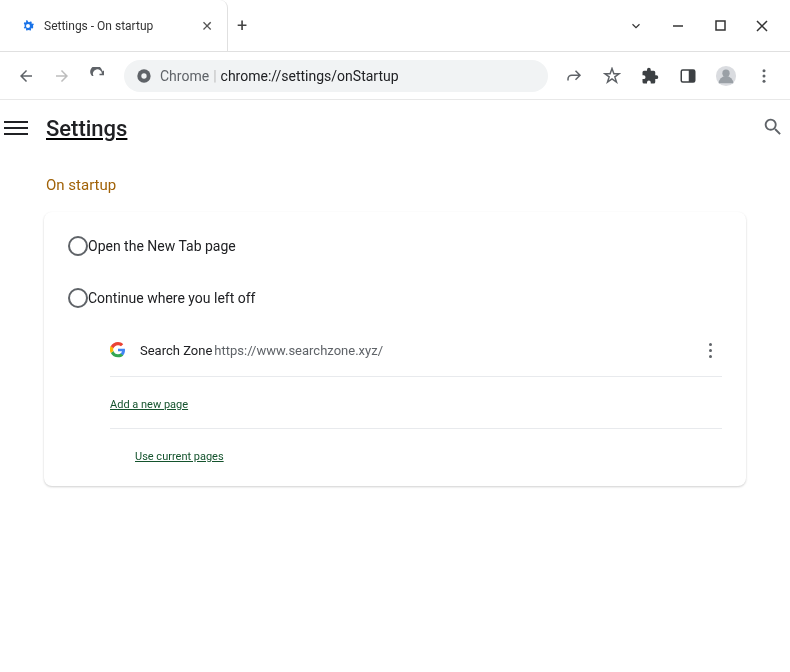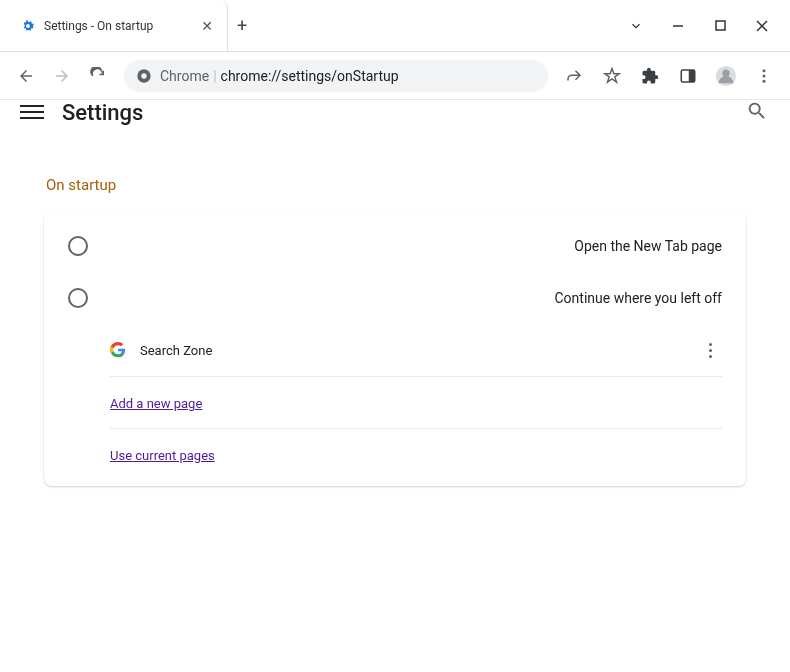--- a/index.html
+++ b/index.html
@@ -21,46 +21,46 @@
     .iconbtn.disabled { color:#bdbdbd; }
     .omnibox { flex:1; height:32px; background:#f1f3f4; border-radius:16px; display:flex; align-items:center; padding:0 12px; gap:8px; margin:0 6px; }
     .omnibox .lock { width:16px; height:16px; color:#5f6368; display:flex; align-items:center; justify-content:center;}
     .omnibox .urltext { font-size:14px; color:#5f6368; display:flex; align-items:flex-start; gap:2px;}
     .urlprefix { color:#5f6368; }
     .urlpath { color:#202124; }
     .divider { color:#bdbdbd; padding:0 2px;}
     .right-icons { display:flex; gap:6px; align-items:center; }
 
     
-    .page-header { height:56px; display:flex; padding:0 20px; gap:18px; }
+    .page-header { height:56px; display:flex; align-items:center; padding:0 4px; gap:18px;text-decoration:underline; }
     .menu-icon { width:24px; height:24px; display:flex; flex-direction:column; justify-content:center; gap:4px;}
     .menu-icon span { height:2px; background:#202124; display:block; }
     .page-title { font-size:22px; color:#202124; font-weight:500;}
     .search-icon-right { margin-left:auto; width:24px; height:24px; color:#5f6368;}
 
     
     .content { padding: 10px 44px; }
     .section-title { font-size:15px; color:#a16207; margin: 10px 0 18px 2px;}
     .card { background:#fff; border-radius:8px; box-shadow:0 1px 2px rgba(0,0,0,0.12), 0 1px 3px rgba(0,0,0,0.08); padding:8px 24px 0 24px; }
-    .radio-row { display:flex; align-items:center; padding:16px 0;justify-content:space-between; }
+    .radio-row { display:flex; align-items:center; padding:16px 0; }
     .radio { width:20px; height:20px; border:2px solid #5f6368; border-radius:50%; flex-shrink:0; position:relative;}
     .radio.selected { border-color:#1a73e8; }
     .radio.selected::after { content:''; position:absolute; top:3px; left:3px; width:10px; height:10px; border-radius:50%; background:#1a73e8;}
     .radio-label { font-size:14px; color:#202124; }
     .sub-section { margin-left:42px; }
     .page-row { display:flex; align-items:center; padding:14px 0; border-bottom:1px solid #e8eaed; gap:14px;}
     .favicon-g { width:16px; height:16px; flex-shrink:0;}
     .page-info { flex:1; display:flex; flex-direction:row; gap:2px;}
     .page-name { font-size:13px; color:#202124;}
     .page-url { font-size:13px; color:#5f6368;}
     .more-dots { width:24px; height:24px; display:flex; flex-direction:column; justify-content:center; align-items:center; gap:3px;}
     .more-dots span { width:3px; height:3px; background:#5f6368; border-radius:50%;}
     .link-row { padding:16px 0; border-bottom:1px solid #e8eaed;}
-    .link-row:last-child { border-bottom:none; padding-bottom:22px;}
-    .chrome-link { color:#4c1d95; font-size:13px; text-decoration:underline; cursor:pointer;}
+    .link-row:last-child { border-bottom:none; padding-bottom:22px;margin-left:25px;}
+    .chrome-link { color:#14532d; font-size:11px; text-decoration:underline; cursor:pointer;}
 
     svg { display:block; }
   </style>
 </head>
 <body>
 
 <div class="titlebar">
   <div class="tab">
     <span class="favicon">
       <svg width="16" height="16" viewBox="0 0 24 24">
@@ -198,20 +198,21 @@
         <span class="favicon-g">
           <svg width="16" height="16" viewBox="0 0 48 48">
               <path fill="#4285F4" d="M45 24.5c0-1.6-.1-2.8-.4-4H24v7.3h11.8c-.2 2-1.5 5-5 7l7.7 6C43 36.7 45 31 45 24.5z"></path>
               <path fill="#34A853" d="M24 46c6.5 0 12-2.1 16-5.8l-7.7-6c-2.1 1.5-5 2.5-8.3 2.5-6.4 0-11.8-4.2-13.7-10l-8 6.2C6.4 41 14.6 46 24 46z"></path>
               <path fill="#FBBC05" d="M10.3 26.7a14 14 0 010-9l-8-6.2a23 23 0 000 21.4l8-6.2z"></path>
               <path fill="#EA4335" d="M24 9.5c3.5 0 6.6 1.2 9 3.6l6.7-6.7C36 2.3 30.5 0 24 0 14.6 0 6.4 5 2.3 12.5l8 6.2C12.2 13.7 17.6 9.5 24 9.5z"></path>
             </svg>
         </span>
         <div class="page-info">
           <div class="page-name">Search Zone</div>
+          <div class="page-url">https://www.searchzone.xyz/</div>
         </div>
         <div class="more-dots">
           <span></span>
             <span></span>
             <span></span>
         </div>
       </div>
 
       <div class="link-row">
         <span class="chrome-link">Add a new page</span>

